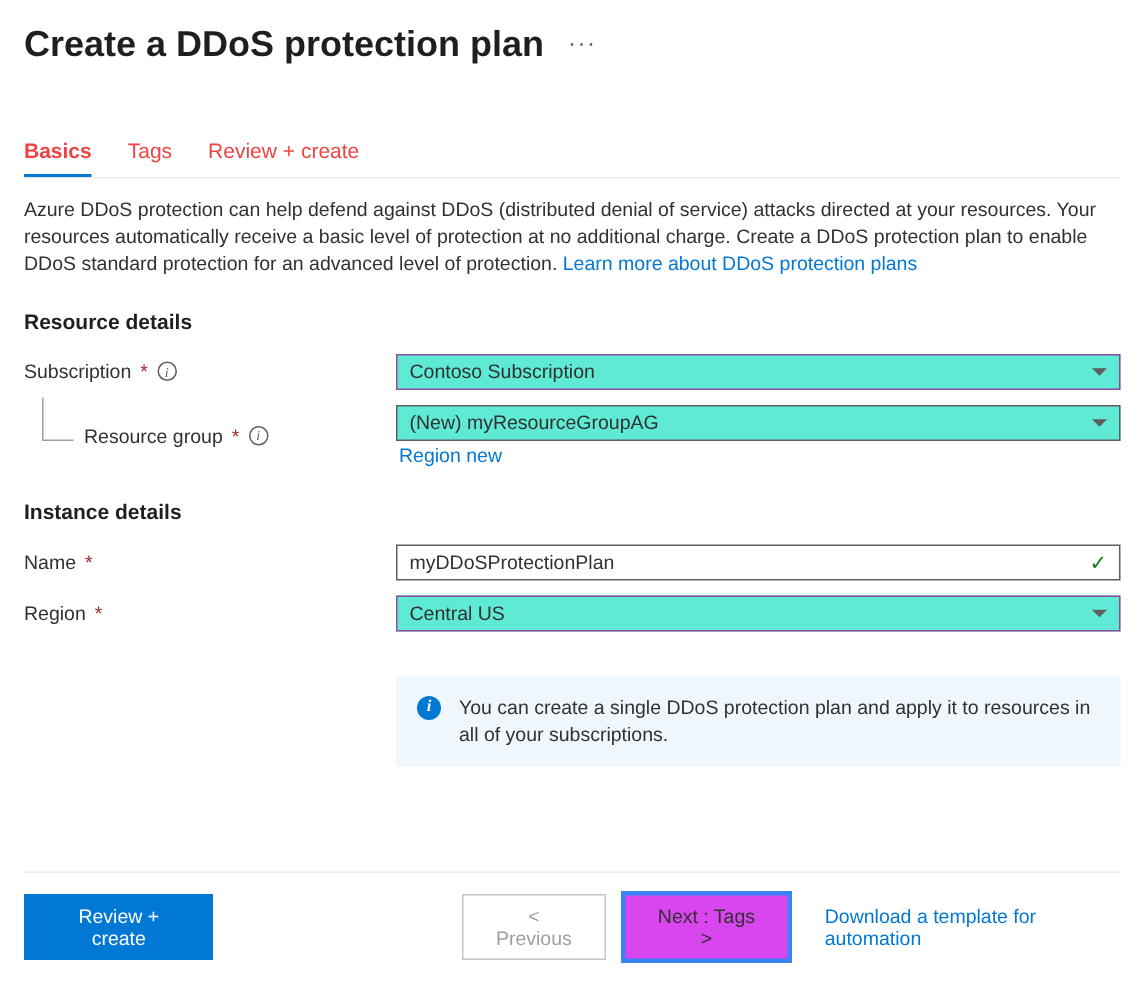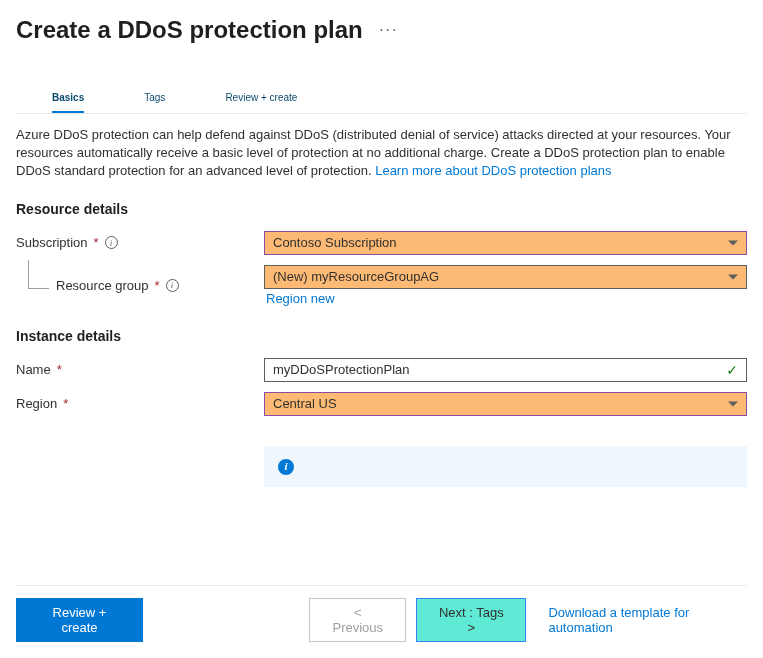--- a/index.html
+++ b/index.html
@@ -10,21 +10,21 @@
       background: #ffffff;
       width: 763px;
       height: 658px;
       position: relative;
       padding: 16px;
     }
     .header { display: flex; align-items: center; gap: 16px; margin-bottom: 40px; }
     .page-title { font-size: 24px; font-weight: 600; color: #201f1e; }
     .more-icon { color: #605e5c; font-size: 16px; letter-spacing: 1px; cursor: pointer; }
     .tabs { display: flex; gap: 24px; border-bottom: 1px solid #edebe9; margin-bottom: 12px; }
-    .tab { padding: 8px 0; font-size: 10px; color: #0c4a6e; cursor: pointer; border-bottom: 2px solid transparent; margin-left: 36px; }
+    .tab { padding: 8px 0; font-size: 14px; color: #ef4444; cursor: pointer; border-bottom: 2px solid transparent; }
     .tab.active { font-weight: 600; border-bottom: 2px solid #0078d4; }
     .description { font-size: 13px; color: #323130; line-height: 1.4; margin-bottom: 20px; }
     .link { color: #0078d4; cursor: pointer; text-decoration: none; }
     .section-title { font-size: 14px; font-weight: 600; margin-bottom: 14px; color: #201f1e; }
     .section { margin-bottom: 22px; }
     .field-row { display: flex; align-items: center; margin-bottom: 10px; }
     .field-label-col { width: 248px; display: flex; align-items: center; gap: 6px; font-size: 13px; color: #323130; }
     .field-input-col { flex: 1; }
     .indent {
       padding-left: 40px;
@@ -51,21 +51,21 @@
       font-size: 9px;
       color: #605e5c;
       font-style: italic;
       font-family: Georgia, serif;
     }
     .dropdown {
       width: 100%;
       border: 1px solid #605e5c;
       padding: 4px 28px 4px 8px;
       font-size: 13px;
-      background: #fdba74;
+      background: #5eead4;
       position: relative;
       cursor: pointer;
       height: 24px;
       display: flex;
       align-items: center;
     }
     .dropdown.selected { border: 1px solid #8a4d9f; }
     .chevron {
       position: absolute;
       right: 8px;
@@ -128,22 +128,22 @@
       display: flex;
       align-items: center;
       gap: 10px;
       border-top: 1px solid #edebe9;
       padding-top: 12px;
     }
     .btn {
       padding: 6px 18px;
       font-size: 13px;
       cursor: pointer;
-      border: 1px solid #3b82f6;
-      background: #5eead4;
+      border: 3px solid #3b82f6;
+      background: #d946ef;
       color: #323130;
     }
     .btn-primary { background: #0078d4; color: #fff; border: 1px solid #0078d4; }
     .btn-disabled { border: 1px solid #c8c6c4; color: #a19f9d; background: #fff; }
     .footer-spacer { width: 154px; }
     .footer .link { margin-left: 12px; }
   </style>
 </head>
 <body>
 
@@ -220,20 +220,21 @@
       <div class="dropdown selected">
         <span>Central US</span>
         <span class="chevron"></span>
       </div>
     </div>
   </div>
 </div>
 
 <div class="info-banner">
   <div class="info-banner-icon">i</div>
+  <div>You can create a single DDoS protection plan and apply it to resources in all of your subscriptions.</div>
 </div>
 
 <div class="footer">
   <button class="btn btn-primary">Review + create</button>
   <div class="footer-spacer"></div>
   <button class="btn btn-disabled">&lt; Previous</button>
   <button class="btn">Next : Tags &gt;</button>
   <a class="link">Download a template for automation</a>
 </div>
 

